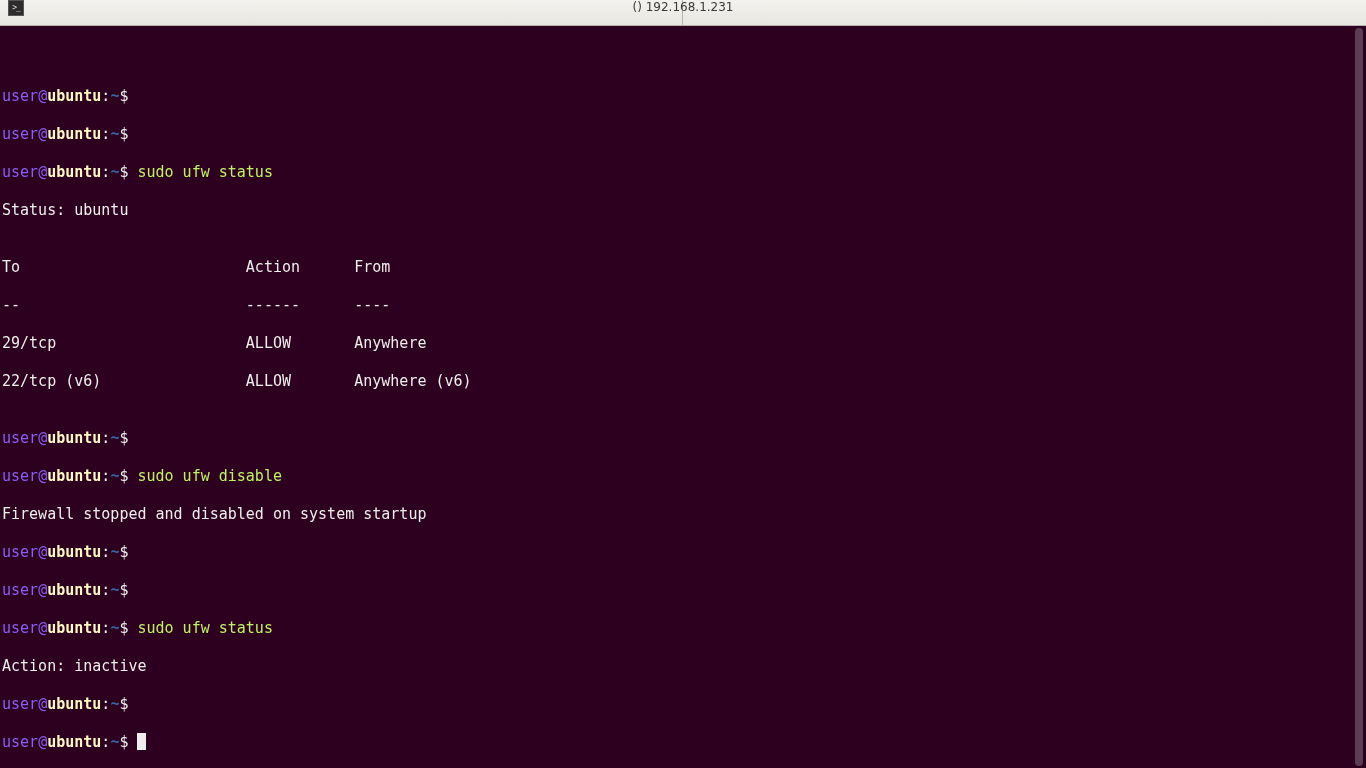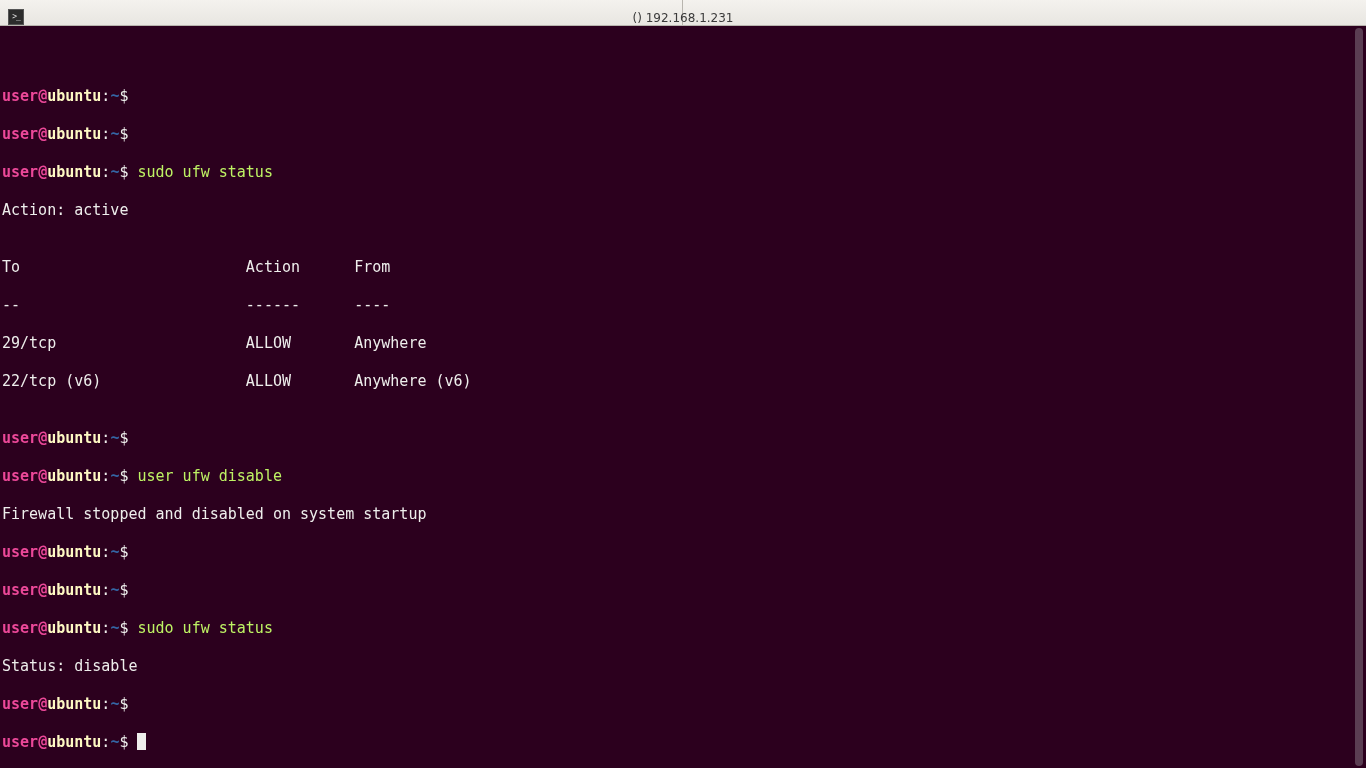--- a/index.html
+++ b/index.html
@@ -9,21 +9,21 @@
       background: #e8e6e1;
       font-family: "DejaVu Sans Mono", "Liberation Mono", Consolas, monospace;
       overflow: hidden;
       position: relative;
     }
     .titlebar {
       height: 26px;
       background: linear-gradient(to bottom, #f4f2ee 0%, #e8e6e1 100%);
       border-bottom: 1px solid #b8b5ae;
       display: flex;
-      align-items: flex-end;
+      align-items: flex-start;
       position: relative;
       font-family: "DejaVu Sans", "Liberation Sans", Arial, sans-serif;
       font-size: 12px;
       color: #3a3a3a;
     }
     .titlebar-icon {
       width: 16px;
       height: 16px;
       margin-left: 8px;
       background: #2c2c2c;
@@ -66,21 +66,21 @@
       color: #eeeeec;
       font-size: 15px;
       line-height: 19px;
       padding: 4px 2px 2px 2px;
       white-space: pre;
       overflow: hidden;
     }
     .terminal-content {
       width: calc(100% - 16px);
     }
-    .user { color: #ec4899; font-weight: bold; }
+    .user { color: #8b5cf6; font-weight: normal; }
     .host { color: #fef9c3; font-weight: bold; }
     .path { color: #3465a4; font-weight: bold; }
     .dollar { color: #eeeeec; }
     .cmd { color: #bef264; }
     .output { color: #eeeeec; }
     .cursor {
       display: inline-block;
       width: 9px;
       height: 17px;
       background: #eeeeec;
@@ -113,33 +113,33 @@
   <div class="titlebar-tab-edge-active"></div>
   <span class="titlebar-icon"></span>
   <span class="titlebar-title">() 192.168.1.231</span>
 </div>
 
 <div class="terminal">
   <div class="terminal-content">
 <span class="line"><span class="user">user</span><span class="user">@</span><span class="host">ubuntu</span><span class="output">:</span><span class="path">~</span><span class="dollar">$</span><span class="cmd"></span></span>
 <span class="line"><span class="user">user</span><span class="user">@</span><span class="host">ubuntu</span><span class="output">:</span><span class="path">~</span><span class="dollar">$</span><span class="cmd"></span></span>
 <span class="line"><span class="user">user</span><span class="user">@</span><span class="host">ubuntu</span><span class="output">:</span><span class="path">~</span><span class="dollar">$</span><span class="cmd"> sudo ufw status</span></span>
-<span class="line output">Action: active</span>
+<span class="line output">Status: ubuntu</span>
 <span class="line output"></span>
 <span class="line output">To                         Action      From</span>
 <span class="line output">--                         ------      ----</span>
 <span class="line output">29/tcp                     ALLOW       Anywhere                  </span>
 <span class="line output">22/tcp (v6)                ALLOW       Anywhere (v6)             </span>
 <span class="line output"></span>
 <span class="line"><span class="user">user</span><span class="user">@</span><span class="host">ubuntu</span><span class="output">:</span><span class="path">~</span><span class="dollar">$</span><span class="cmd"></span></span>
-<span class="line"><span class="user">user</span><span class="user">@</span><span class="host">ubuntu</span><span class="output">:</span><span class="path">~</span><span class="dollar">$</span><span class="cmd"> user ufw disable</span></span>
+<span class="line"><span class="user">user</span><span class="user">@</span><span class="host">ubuntu</span><span class="output">:</span><span class="path">~</span><span class="dollar">$</span><span class="cmd"> sudo ufw disable</span></span>
 <span class="line output">Firewall stopped and disabled on system startup</span>
 <span class="line"><span class="user">user</span><span class="user">@</span><span class="host">ubuntu</span><span class="output">:</span><span class="path">~</span><span class="dollar">$</span><span class="cmd"></span></span>
 <span class="line"><span class="user">user</span><span class="user">@</span><span class="host">ubuntu</span><span class="output">:</span><span class="path">~</span><span class="dollar">$</span><span class="cmd"></span></span>
 <span class="line"><span class="user">user</span><span class="user">@</span><span class="host">ubuntu</span><span class="output">:</span><span class="path">~</span><span class="dollar">$</span><span class="cmd"> sudo ufw status</span></span>
-<span class="line output">Status: disable</span>
+<span class="line output">Action: inactive</span>
 <span class="line"><span class="user">user</span><span class="user">@</span><span class="host">ubuntu</span><span class="output">:</span><span class="path">~</span><span class="dollar">$</span><span class="cmd"></span></span>
 <span class="line"><span class="user">user</span><span class="user">@</span><span class="host">ubuntu</span><span class="output">:</span><span class="path">~</span><span class="dollar">$</span><span class="cmd"> </span><span class="cursor"></span></span>
   </div>
   <div class="scrollbar">
     <div class="scrollbar-thumb"></div>
   </div>
 </div>
 
 </body></html>

